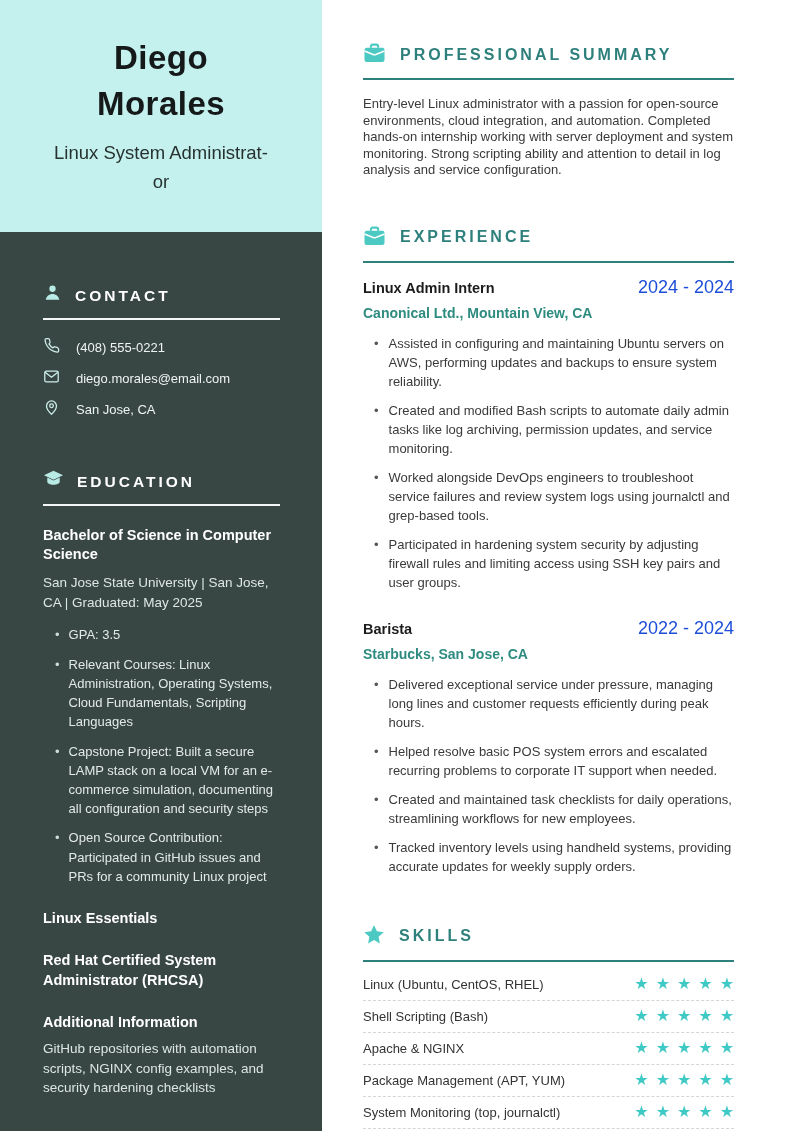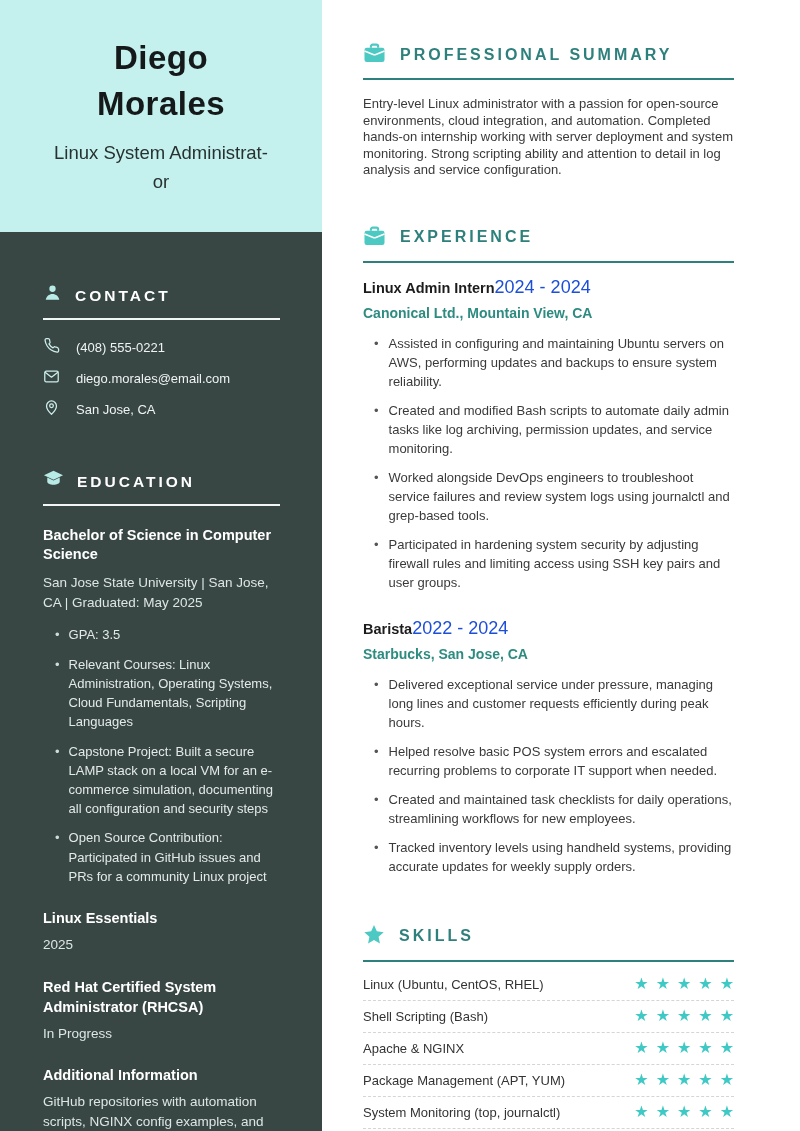--- a/index.html
+++ b/index.html
@@ -40,21 +40,21 @@
   .main{flex:1;padding:42px 66px 0 41px;background:#ffffff;}
   .main-heading{display:flex;align-items:center;gap:14px;padding-bottom:11px;border-bottom:2px solid #2e807c;}
   .main-heading .label{color:#2e807c;font-weight:700;font-size:16px;letter-spacing:3px;}
   .main-heading svg{flex:0 0 auto;}
 
   .summary-text{margin-top:16px;font-size:13px;line-height:16.5px;color:#3a3a3a;}
 
   .section-experience{margin-top:46px;}
   .job{margin-top:14px;}
   .job + .job{margin-top:26px;}
-  .job-header{display:flex;align-items:baseline;}
+  .job-header{display:flex;justify-content:space-between;align-items:baseline;}
   .job-title{font-weight:700;font-size:14.5px;color:#1c1c1c;}
   .job-dates{font-size:18px;color:#1d4ed8;}
   .job-company{margin-top:7px;font-weight:700;font-size:14px;color:#2e8b80;}
   .job-bullets{margin-top:13px;display:flex;flex-direction:column;gap:10px;}
   .job-bullet{display:flex;gap:10px;font-size:13px;line-height:19px;color:#3a3a3a;padding-left:11px;}
   .job-bullet .bullet-dot{color:#555;}
 
   .section-skills{margin-top:48px;}
   .skills-list{margin-top:7px;}
   .skill-row{display:flex;justify-content:space-between;align-items:center;height:32px;border-bottom:1px dashed #d5d5d5;}
@@ -152,26 +152,24 @@
             <div class="side-bullet">
               <span class="bullet-dot">•</span>
               <span>Open Source Contribution: Participated in GitHub issues and PRs for a community Linux project</span>
             </div>
           </div>
 
         <div>
 
             <div class="cert">
               <div class="cert-name">Linux Essentials</div>
-              <div class="cert-detail">2025</div>
             </div>
 
             <div class="cert">
               <div class="cert-name">Red Hat Certified System Administrator (RHCSA)</div>
-              <div class="cert-detail">In Progress</div>
             </div>
 
             <div class="cert">
               <div class="cert-name">Additional Information</div>
               <div class="cert-detail">GitHub repositories with automation scripts, NGINX config examples, and security hardening checklists</div>
             </div>
           </div>
       </section>
 
     </div>

